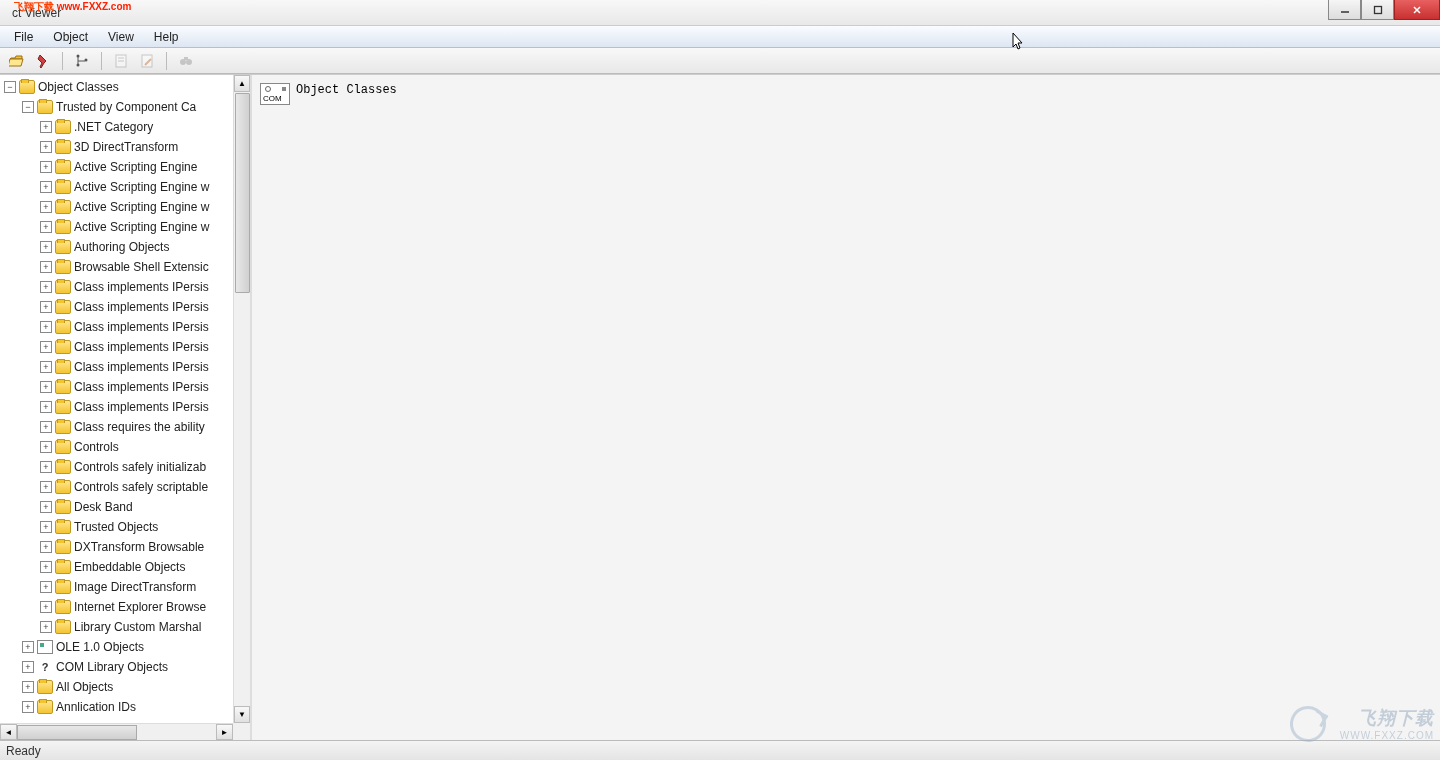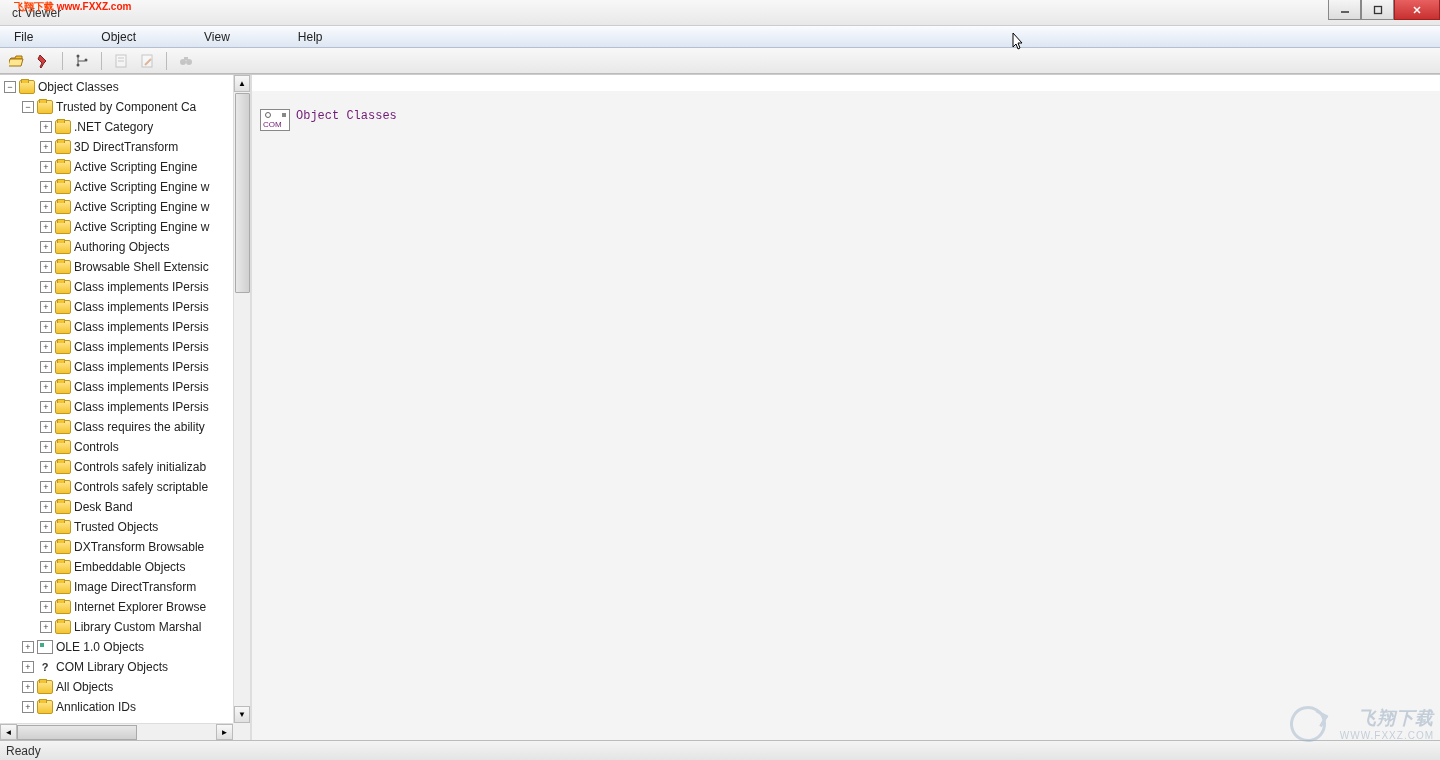--- a/index.html
+++ b/index.html
@@ -8,21 +8,21 @@
 
 .titlebar { height:26px; background:linear-gradient(#f8f8f8,#e8e8e8); border-bottom:1px solid #ccc; display:flex; align-items:center; padding:0 12px; position:relative; }
 .titlebar .title { font-size:12px; color:#333; }
 .watermark { position:absolute; left:14px; top:0; font-size:10px; color:#ff4000; font-weight:bold; pointer-events:none; }
 .winbtns { position:absolute; right:0; top:0; display:flex; }
 .winbtn { width:33px; height:20px; border:1px solid #888; border-top:none; background:linear-gradient(#f5f5f5,#ddd); display:flex; align-items:center; justify-content:center; font-size:10px; cursor:default; }
 .winbtn.close { background:linear-gradient(#e86060,#c83030); color:#fff; width:46px; border-color:#a02020; }
 .winbtn svg { width:10px; height:10px; }
 
 
-.menubar { height:22px; background:linear-gradient(#fafcff,#dde6f2); border-bottom:1px solid #b4c0d0; display:flex; align-items:center; padding:0 4px;gap:48px; }
+.menubar { height:22px; background:linear-gradient(#fafcff,#dde6f2); border-bottom:1px solid #b4c0d0; display:flex; align-items:center; padding:0 4px; }
 .menuitem { padding:2px 10px; font-size:12px; color:#222; cursor:default; }
 
 
 .toolbar { height:26px; background:linear-gradient(#f8f8f8,#e8e8e8); border-bottom:1px solid #bbb; display:flex; align-items:center; padding:0 6px; gap:4px; }
 .tbtn { width:22px; height:22px; display:flex; align-items:center; justify-content:center; cursor:default; }
 .tbtn.disabled { opacity:0.4; }
 .tsep { width:1px; height:18px; background:#bbb; margin:0 4px; }
 
 
 .main { display:flex; height:calc(100% - 26px - 22px - 26px - 20px); border-top:1px solid #ccc; }
@@ -39,21 +39,21 @@
 .nodetext { color:#222; font-size:12px; }
 .tree-scroll-v { position:absolute; right:0; top:0; width:17px; height:calc(100% - 17px); background:#f0f0f0; border-left:1px solid #ddd; }
 .tree-scroll-v .arrow { height:17px; background:linear-gradient(#f8f8f8,#e0e0e0); border:1px solid #bbb; display:flex; align-items:center; justify-content:center; font-size:8px; }
 .tree-scroll-v .thumb { position:absolute; left:1px; top:18px; width:15px; height:200px; background:linear-gradient(90deg,#e8e8e8,#d0d0d0); border:1px solid #aaa; border-radius:1px; }
 .tree-scroll-h { position:absolute; left:0; bottom:0; height:17px; width:calc(100% - 17px); background:#f0f0f0; border-top:1px solid #ddd; display:flex; }
 .tree-scroll-h .arrow { width:17px; background:linear-gradient(#f8f8f8,#e0e0e0); border:1px solid #bbb; display:flex; align-items:center; justify-content:center; font-size:8px; }
 .tree-scroll-h .track { flex:1; position:relative; }
 .tree-scroll-h .thumb { position:absolute; top:1px; left:0; height:15px; width:120px; background:linear-gradient(#e8e8e8,#d0d0d0); border:1px solid #aaa; }
 .scroll-corner { position:absolute; right:0; bottom:0; width:17px; height:17px; background:#f0f0f0; }
 
-.rightpane { flex:1; background:#f4f4f4; padding:18px 8px; font-family:"Courier New",monospace; font-size:12px; color:#701a75;margin-top:16px; }
+.rightpane { flex:1; background:#f4f4f4; padding:8px 8px; font-family:"Courier New",monospace; font-size:12px; color:#000000; }
 .rightpane .obj-row { display:flex; align-items:flex-start; gap:6px; }
 .com-chip { width:30px; height:22px; border:1px solid #888; background:#fff; font-size:8px; display:flex; align-items:flex-end; justify-content:flex-start; padding:1px 2px; position:relative; font-family:sans-serif; }
 .com-chip:before { content:""; position:absolute; left:4px; top:2px; width:4px; height:4px; border:1px solid #666; border-radius:50%; }
 .com-chip:after { content:""; position:absolute; right:3px; top:3px; width:4px; height:4px; background:#888; }
 
 
 .statusbar { height:20px; background:linear-gradient(#f4f4f4,#e4e4e4); border-top:1px solid #bbb; display:flex; align-items:center; padding:0 6px; font-size:12px; color:#333; }
 
 
 .bigwatermark { position:absolute; right:6px; bottom:14px; width:150px; height:40px; opacity:0.45; font-family:"Microsoft YaHei",sans-serif; color:#8aa0b8; text-align:right; pointer-events:none; }

